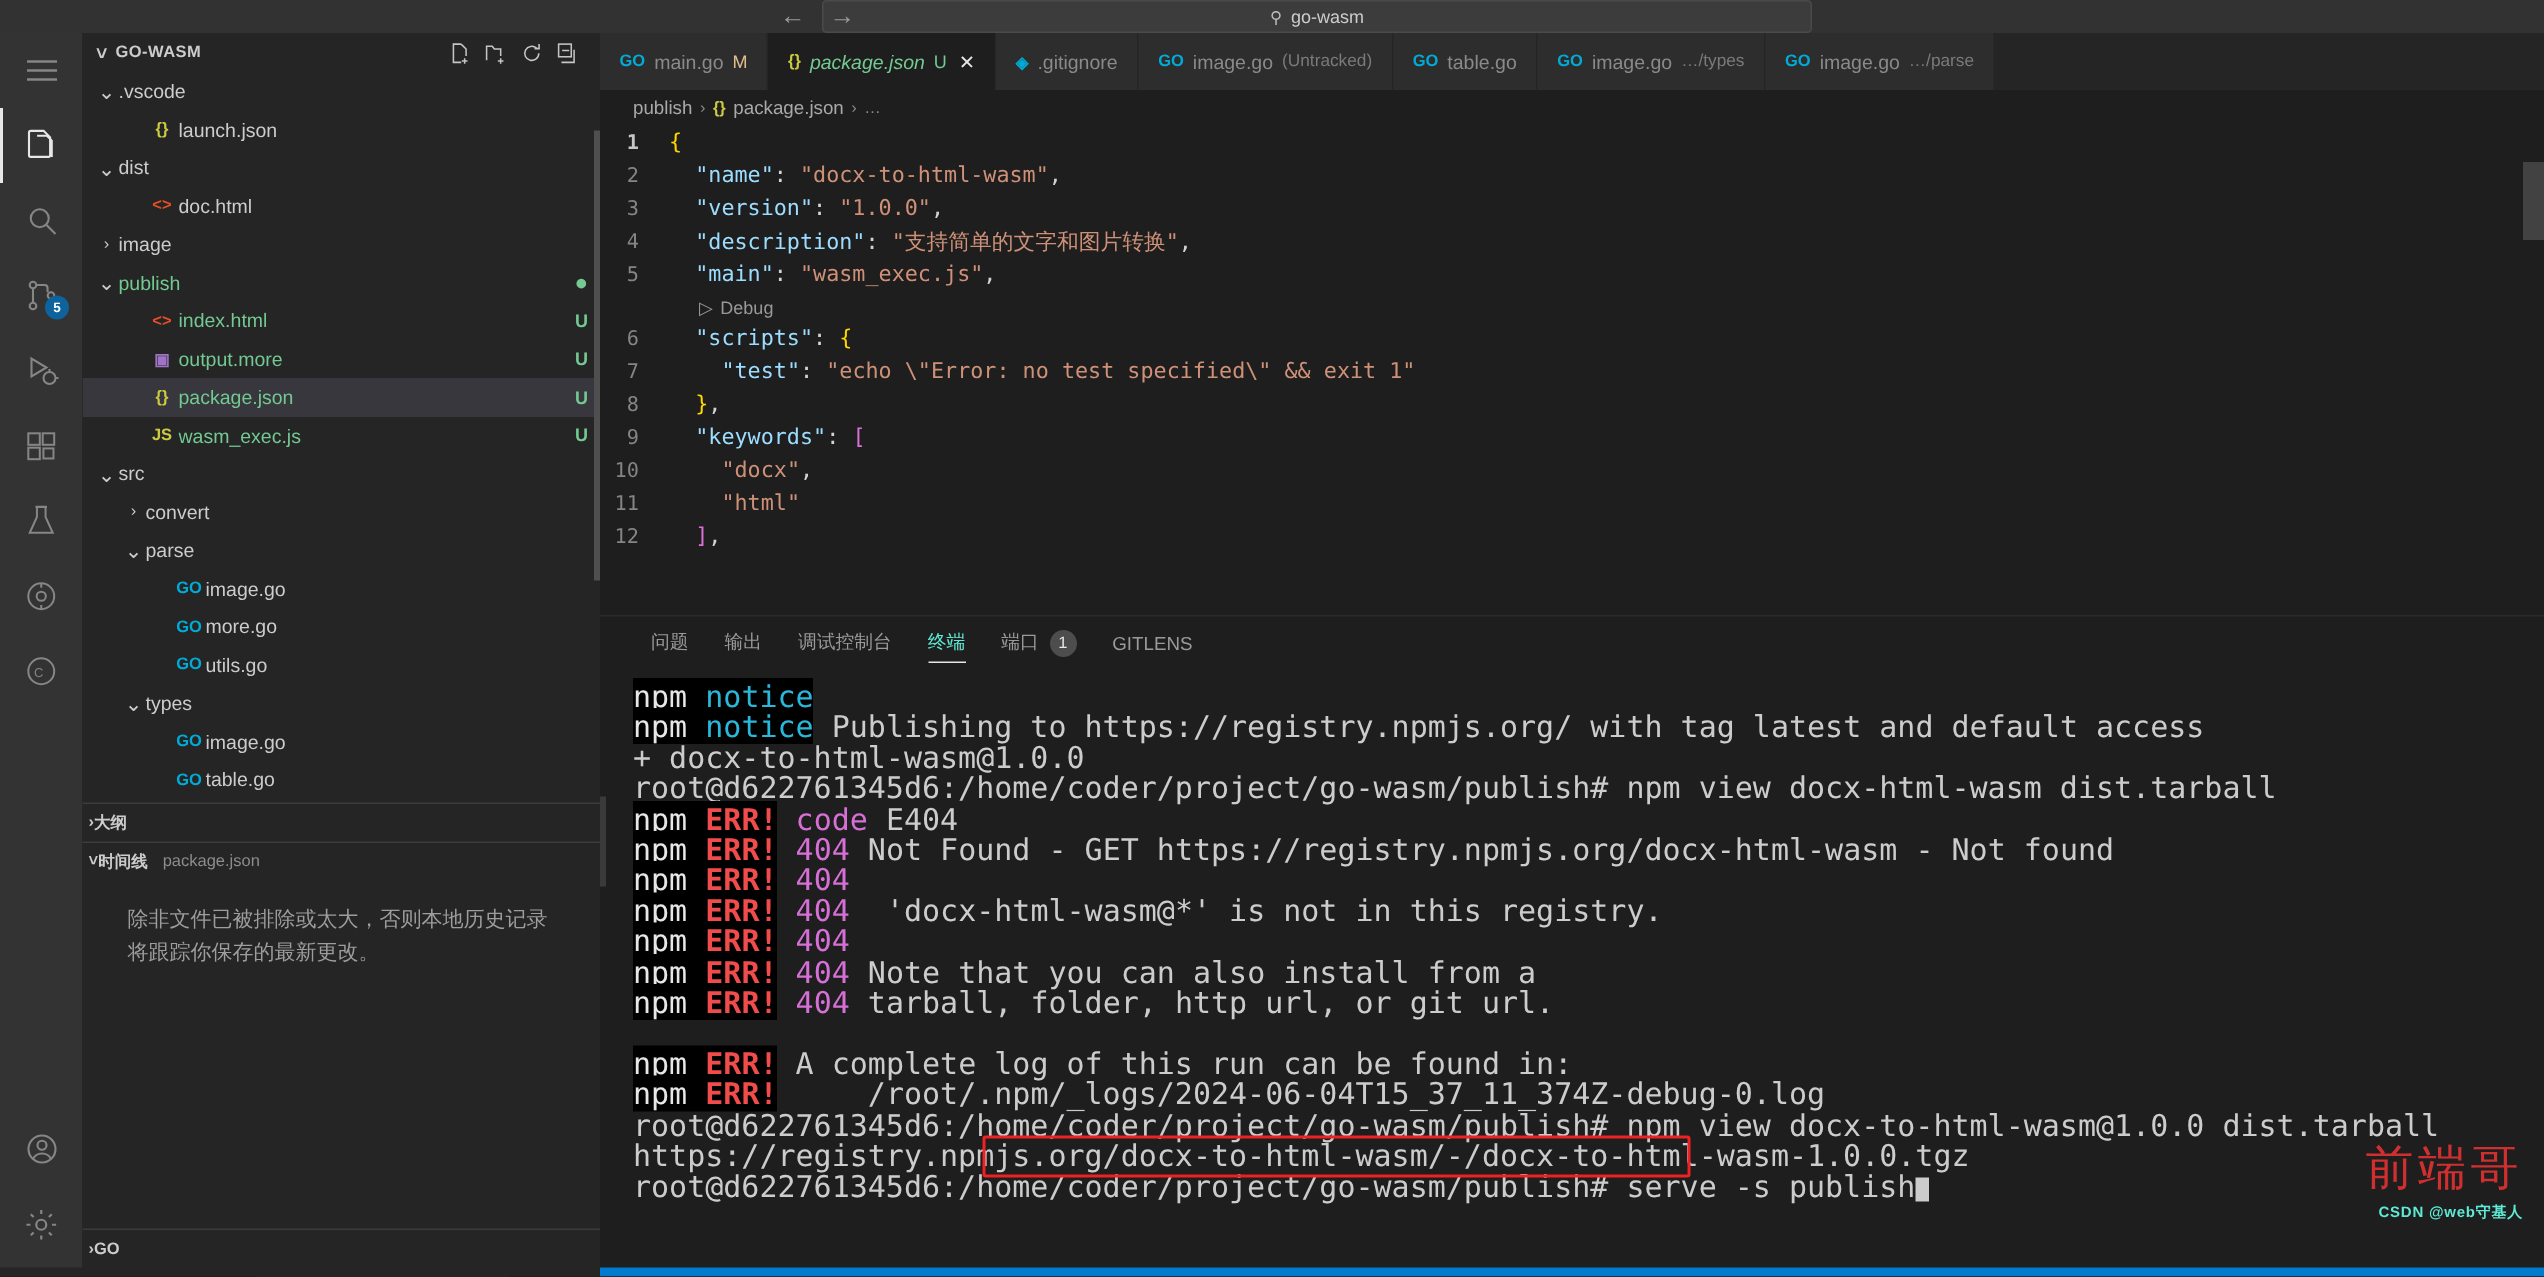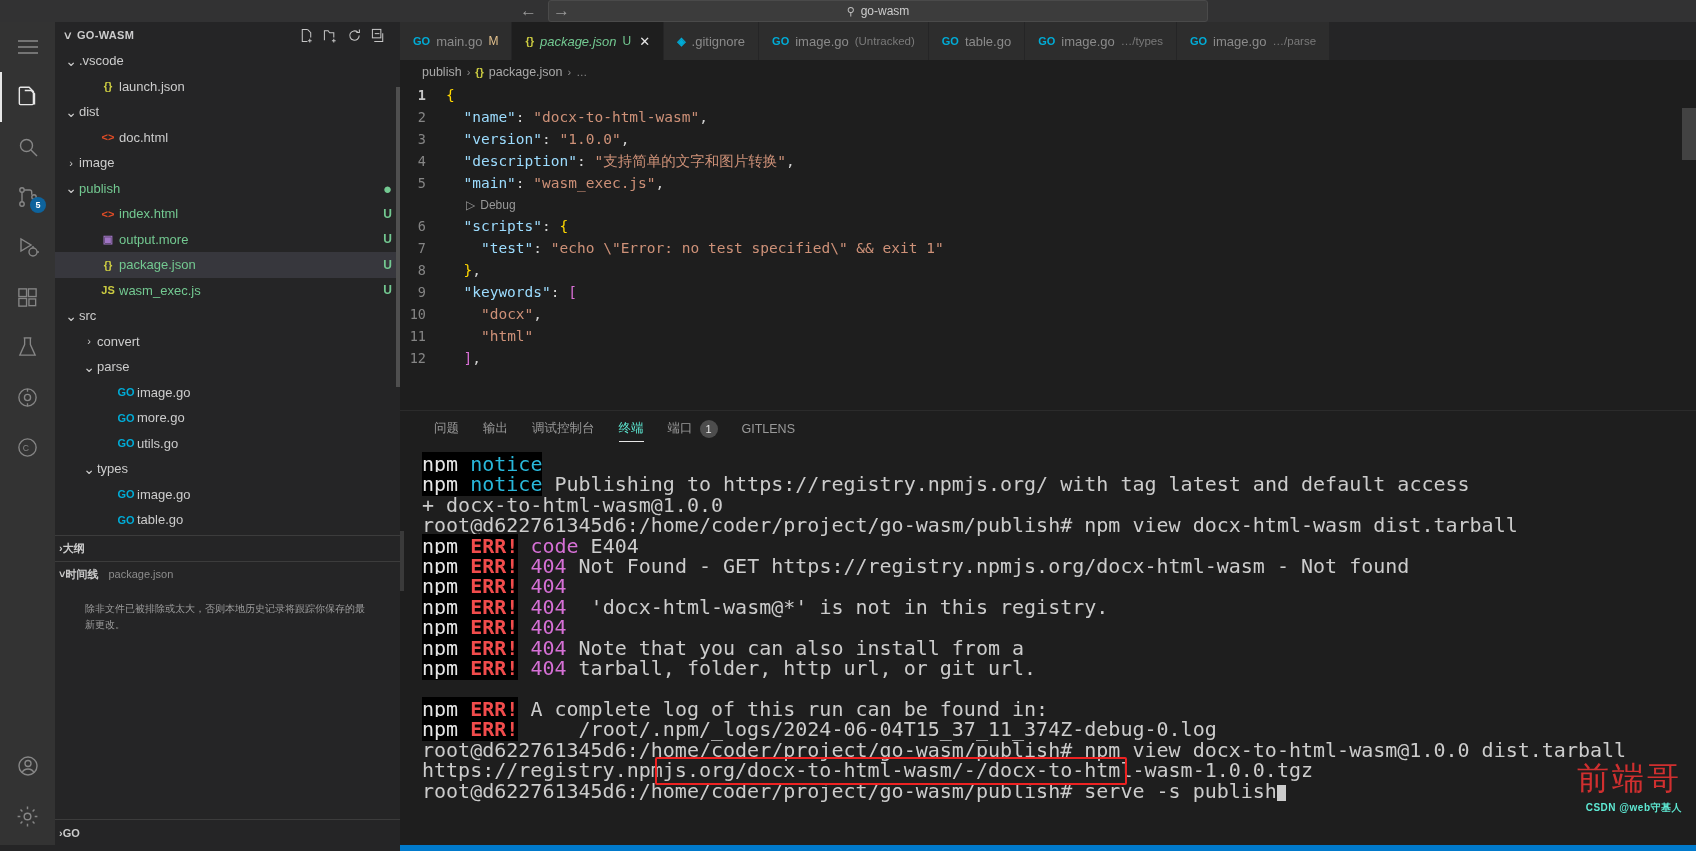--- a/index.html
+++ b/index.html
@@ -88,21 +88,21 @@
   .indent-2 { padding-left: 26px; }
   .indent-3 { padding-left: 44px; }
   .collapsed-sec {
     height: 26px; display: flex; align-items: center; font-size: 11px; font-weight: bold;
     color: #cccccc; padding-left: 4px; border-top: 1px solid #3c3c3c;
   }
   .collapsed-sec .sub {
     font-weight: normal; color: #8c8c8c; padding-left: 10px; font-size: 11px;
   }
   .timeline-msg {
-    padding: 14px 30px 0 30px; font-size: 10px; color: #9d9d9d; line-height: 1.6;
+    padding: 14px 30px 0 30px; font-size: 14px; color: #9d9d9d; line-height: 1.6;
   }
   .sb-scroll {
     position: absolute; right: 0; top: 65px; width: 4px; height: 300px; background: #4f4f4f;
   }
 
   
   .editor-area {
     position: absolute; left: 400px; top: 22px; right: 0; bottom: 0; background: #1e1e1e;
   }
   .tabbar { height: 38px; background: #252526; display: flex; align-items: stretch; }

